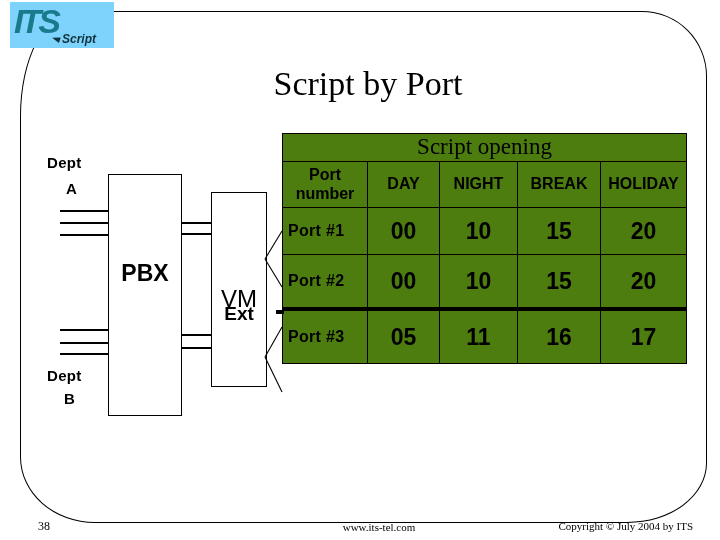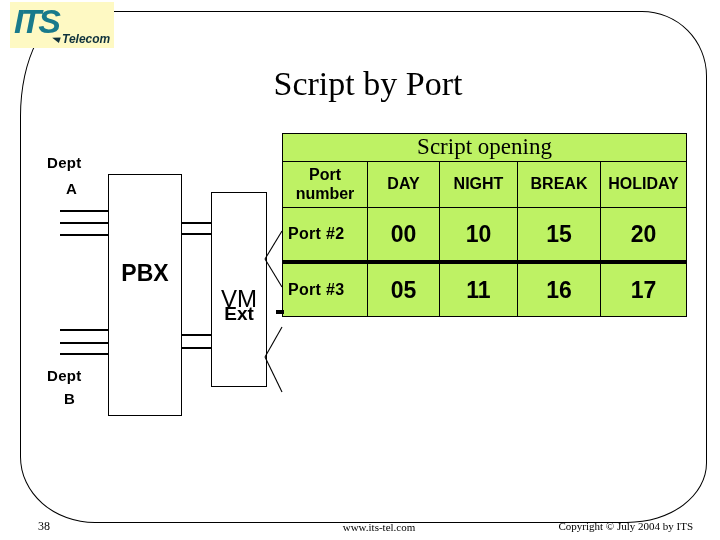--- a/index.html
+++ b/index.html
@@ -9,21 +9,21 @@
   }
 
   
   .slide-border {
     position:absolute; left:20px; top:11px; width:685px; height:510px;
     border:1.5px solid #000;
     border-radius:55px 65px 80px 75px / 105px 65px 60px 66px;
   }
 
   
-  .logo { position:absolute; left:10px; top:2px; width:104px; height:46px; background:#fef9c3; }
+  .logo { position:absolute; left:10px; top:2px; width:104px; height:46px; background:#7dd3fc; }
   .logo-brand {
     position:absolute; left:4px; top:2px;
     font-size:34px; font-weight:bold; font-style:italic;
     letter-spacing:-3px; line-height:1; color:#187a8b;
   }
   .logo-tagline-row { position:absolute; left:42px; top:30px; display:flex; align-items:center; }
   .logo-arrow {
     width:0; height:0; margin-right:2px;
     border-top:3px solid transparent; border-bottom:3px solid transparent;
     border-right:8px solid #10323d; transform:rotate(18deg);
@@ -44,21 +44,21 @@
   .ext-label { position:absolute; left:0; right:0; top:110px; text-align:center; font-size:19px; font-weight:bold; }
   .dept-label  { position:absolute; font-size:15px; font-weight:bold; letter-spacing:.3px; line-height:1.1; }
 
   svg.wires { position:absolute; left:0; top:0; pointer-events:none; }
 
   
   .ports-table {
     position:absolute; left:282px; top:133px;
     border-collapse:collapse; table-layout:fixed; width:404px;
   }
-  .ports-table td, .ports-table th { border:1px solid #000; padding:0; background:#bef264; overflow:hidden; }
+  .ports-table td, .ports-table th { border:1px solid #000; padding:0; background:#4d7c0f; overflow:hidden; }
   .t-title td {
     height:27px; text-align:center; font-family:"Liberation Serif", serif;
     font-size:23px; font-weight:normal; line-height:1.05;
   }
   .t-head th { height:45px; text-align:center; vertical-align:middle; font-size:16px; font-weight:bold; line-height:1.15; }
   .t-row td { vertical-align:middle; }
   .t-row .port-cell { text-align:left; padding-left:5px; font-size:16px; font-weight:bold; letter-spacing:.3px; }
   .t-row .val-cell { text-align:center; font-size:23px; font-weight:bold; }
   .row-1 td { height:46px; }
   .row-2 td { height:52px; border-bottom:4px solid #000; }
@@ -73,21 +73,21 @@
 </style>
 </head>
 <body>
 
 <div class="slide-border"></div>
 
 <div class="logo">
   <div class="logo-brand">ITS</div>
   <div class="logo-tagline-row">
     <span class="logo-arrow"></span>
-    <span class="logo-tagline">Telecom</span>
+    <span class="logo-tagline">Script</span>
   </div>
 </div>
 
 <div class="slide-title">Script by Port</div>
 
 <svg class="wires" width="720" height="540" viewBox="0 0 720 540">
   <g stroke="#000" stroke-width="1.4" shape-rendering="crispEdges">
     <line x1="60" y1="211" x2="108" y2="211"></line>
     <line x1="60" y1="223" x2="108" y2="223"></line>
     <line x1="60" y1="235" x2="108" y2="235"></line>
@@ -133,20 +133,27 @@
   <tr class="t-title">
     <td colspan="5">Script opening</td>
   </tr>
   <tr class="t-head">
     <th>Port number</th>
     <th>DAY</th>
     <th>NIGHT</th>
     <th>BREAK</th>
     <th>HOLIDAY</th>
   </tr>
+  <tr class="t-row row-1">
+    <td class="port-cell">Port #1</td>
+    <td class="val-cell">00</td>
+    <td class="val-cell">10</td>
+    <td class="val-cell">15</td>
+    <td class="val-cell">20</td>
+  </tr>
   <tr class="t-row row-2">
     <td class="port-cell">Port #2</td>
     <td class="val-cell">00</td>
     <td class="val-cell">10</td>
     <td class="val-cell">15</td>
     <td class="val-cell">20</td>
   </tr>
   <tr class="t-row row-4">
     <td class="port-cell">Port #3</td>
     <td class="val-cell">05</td>

